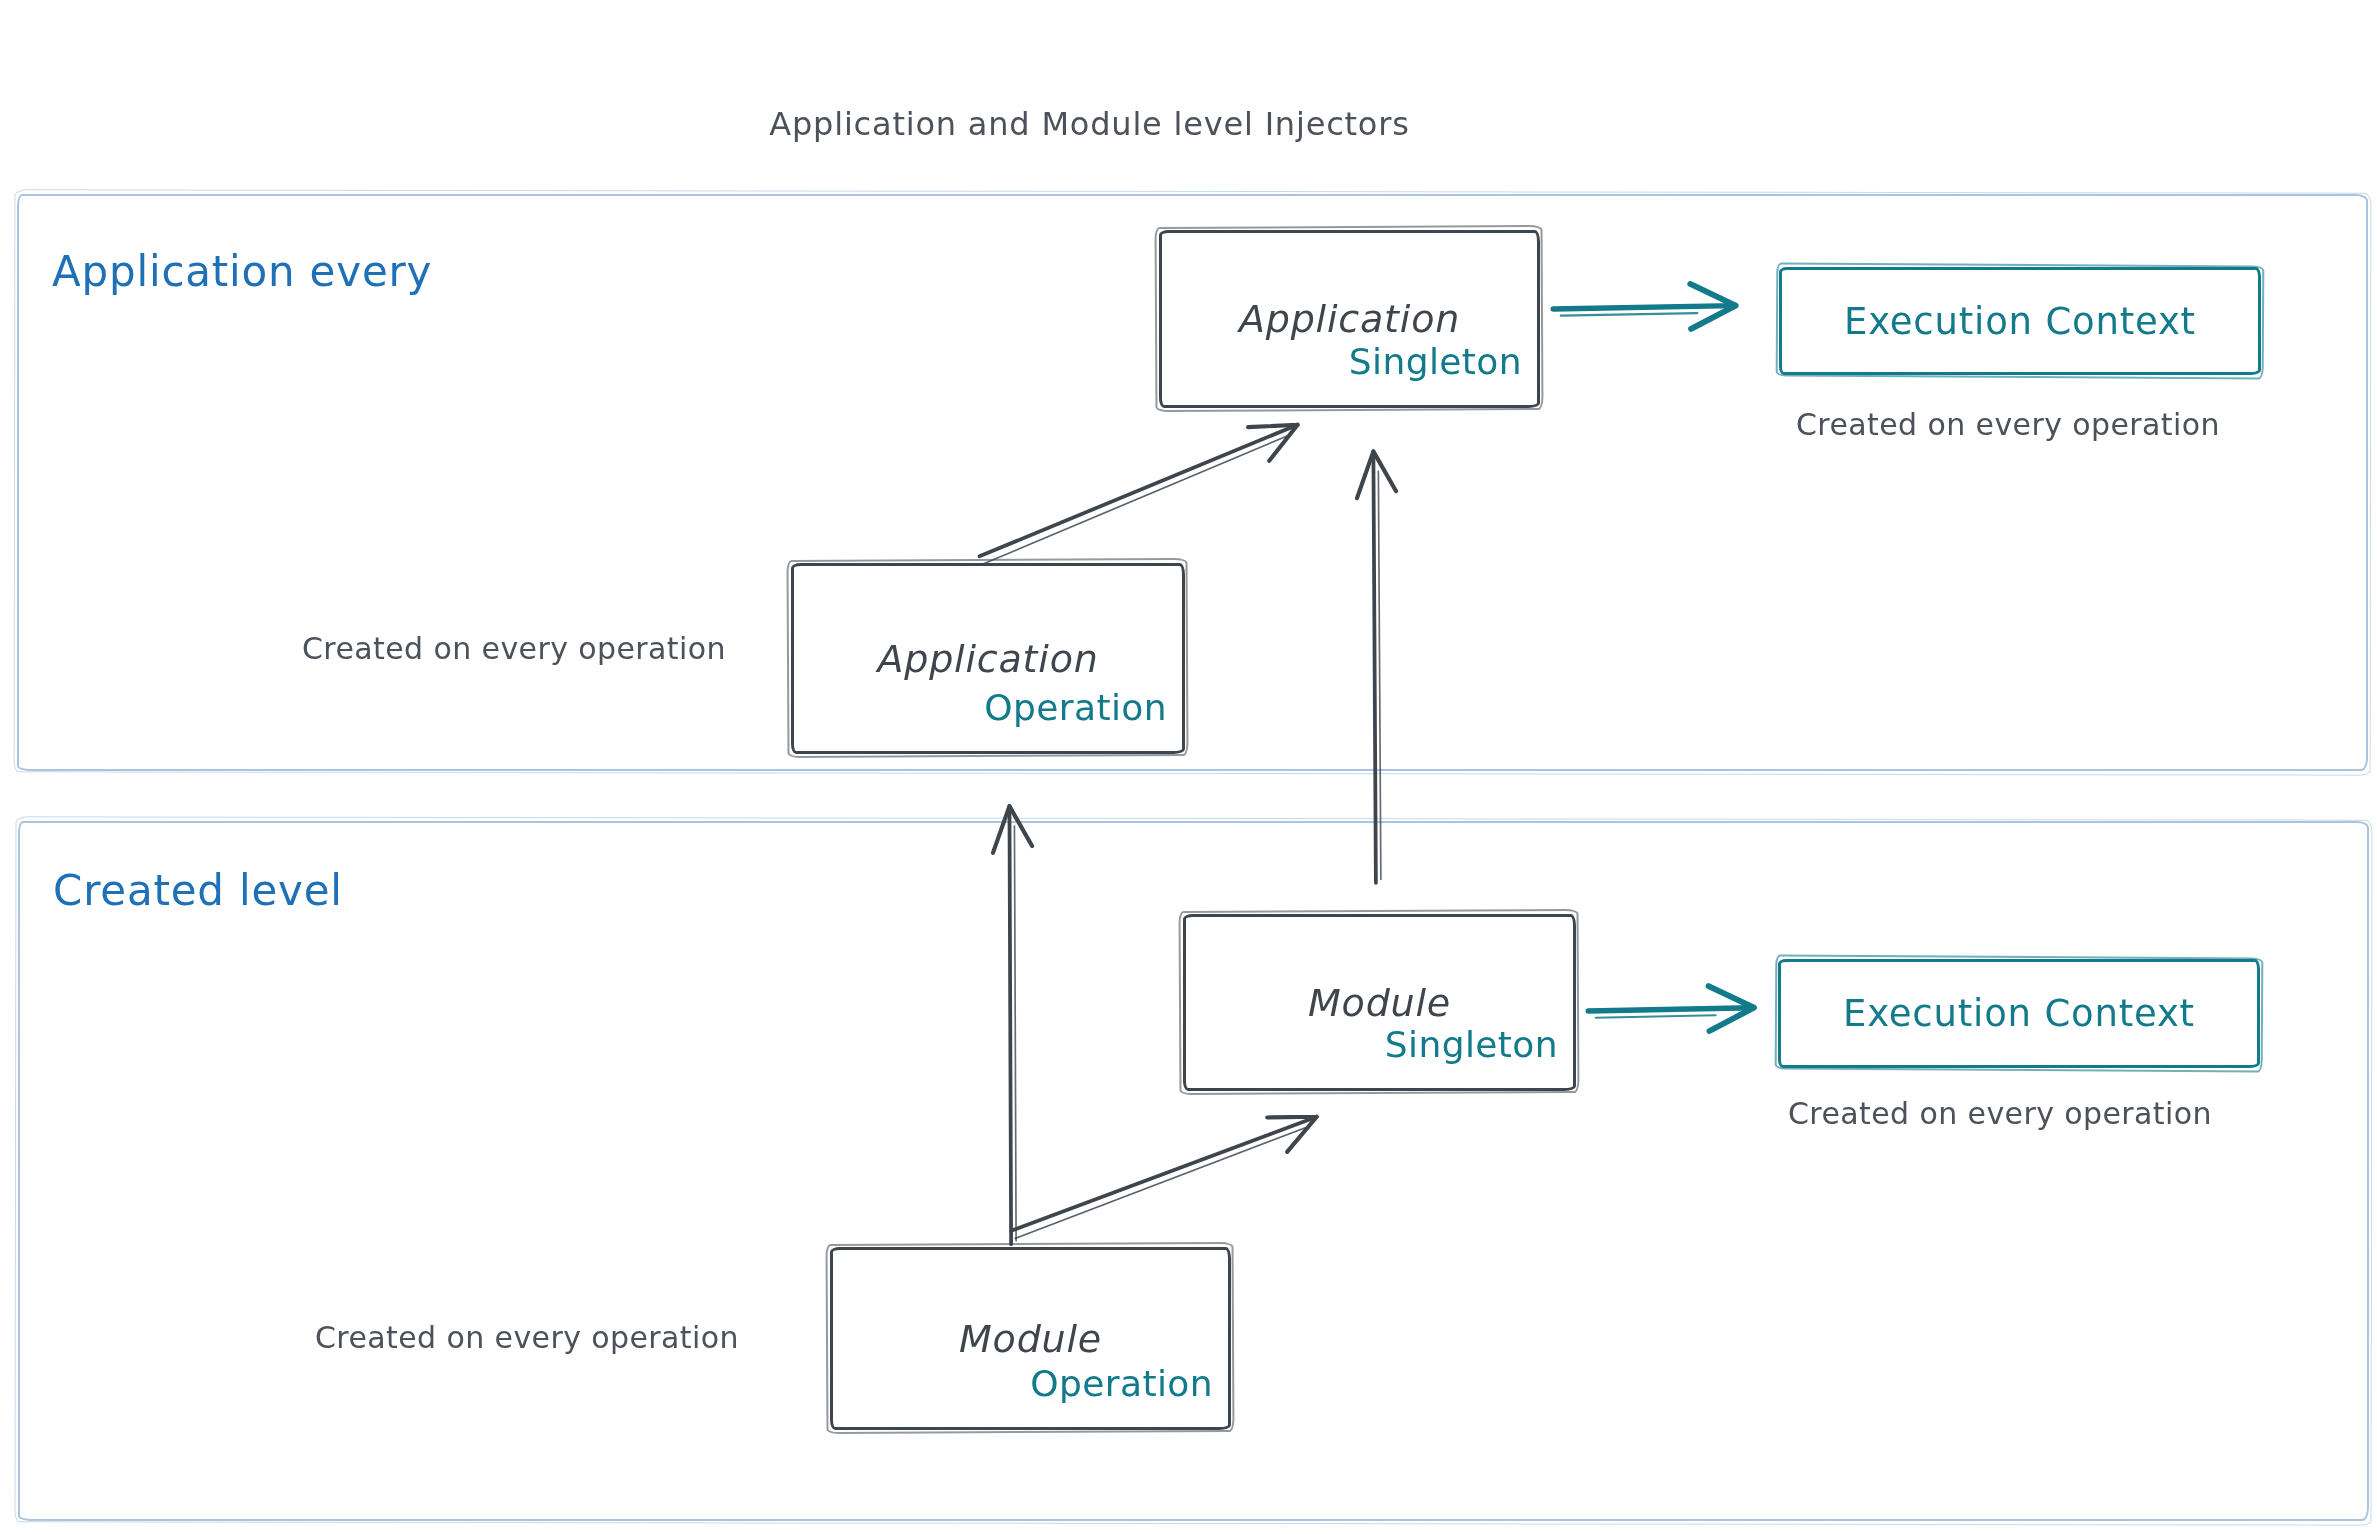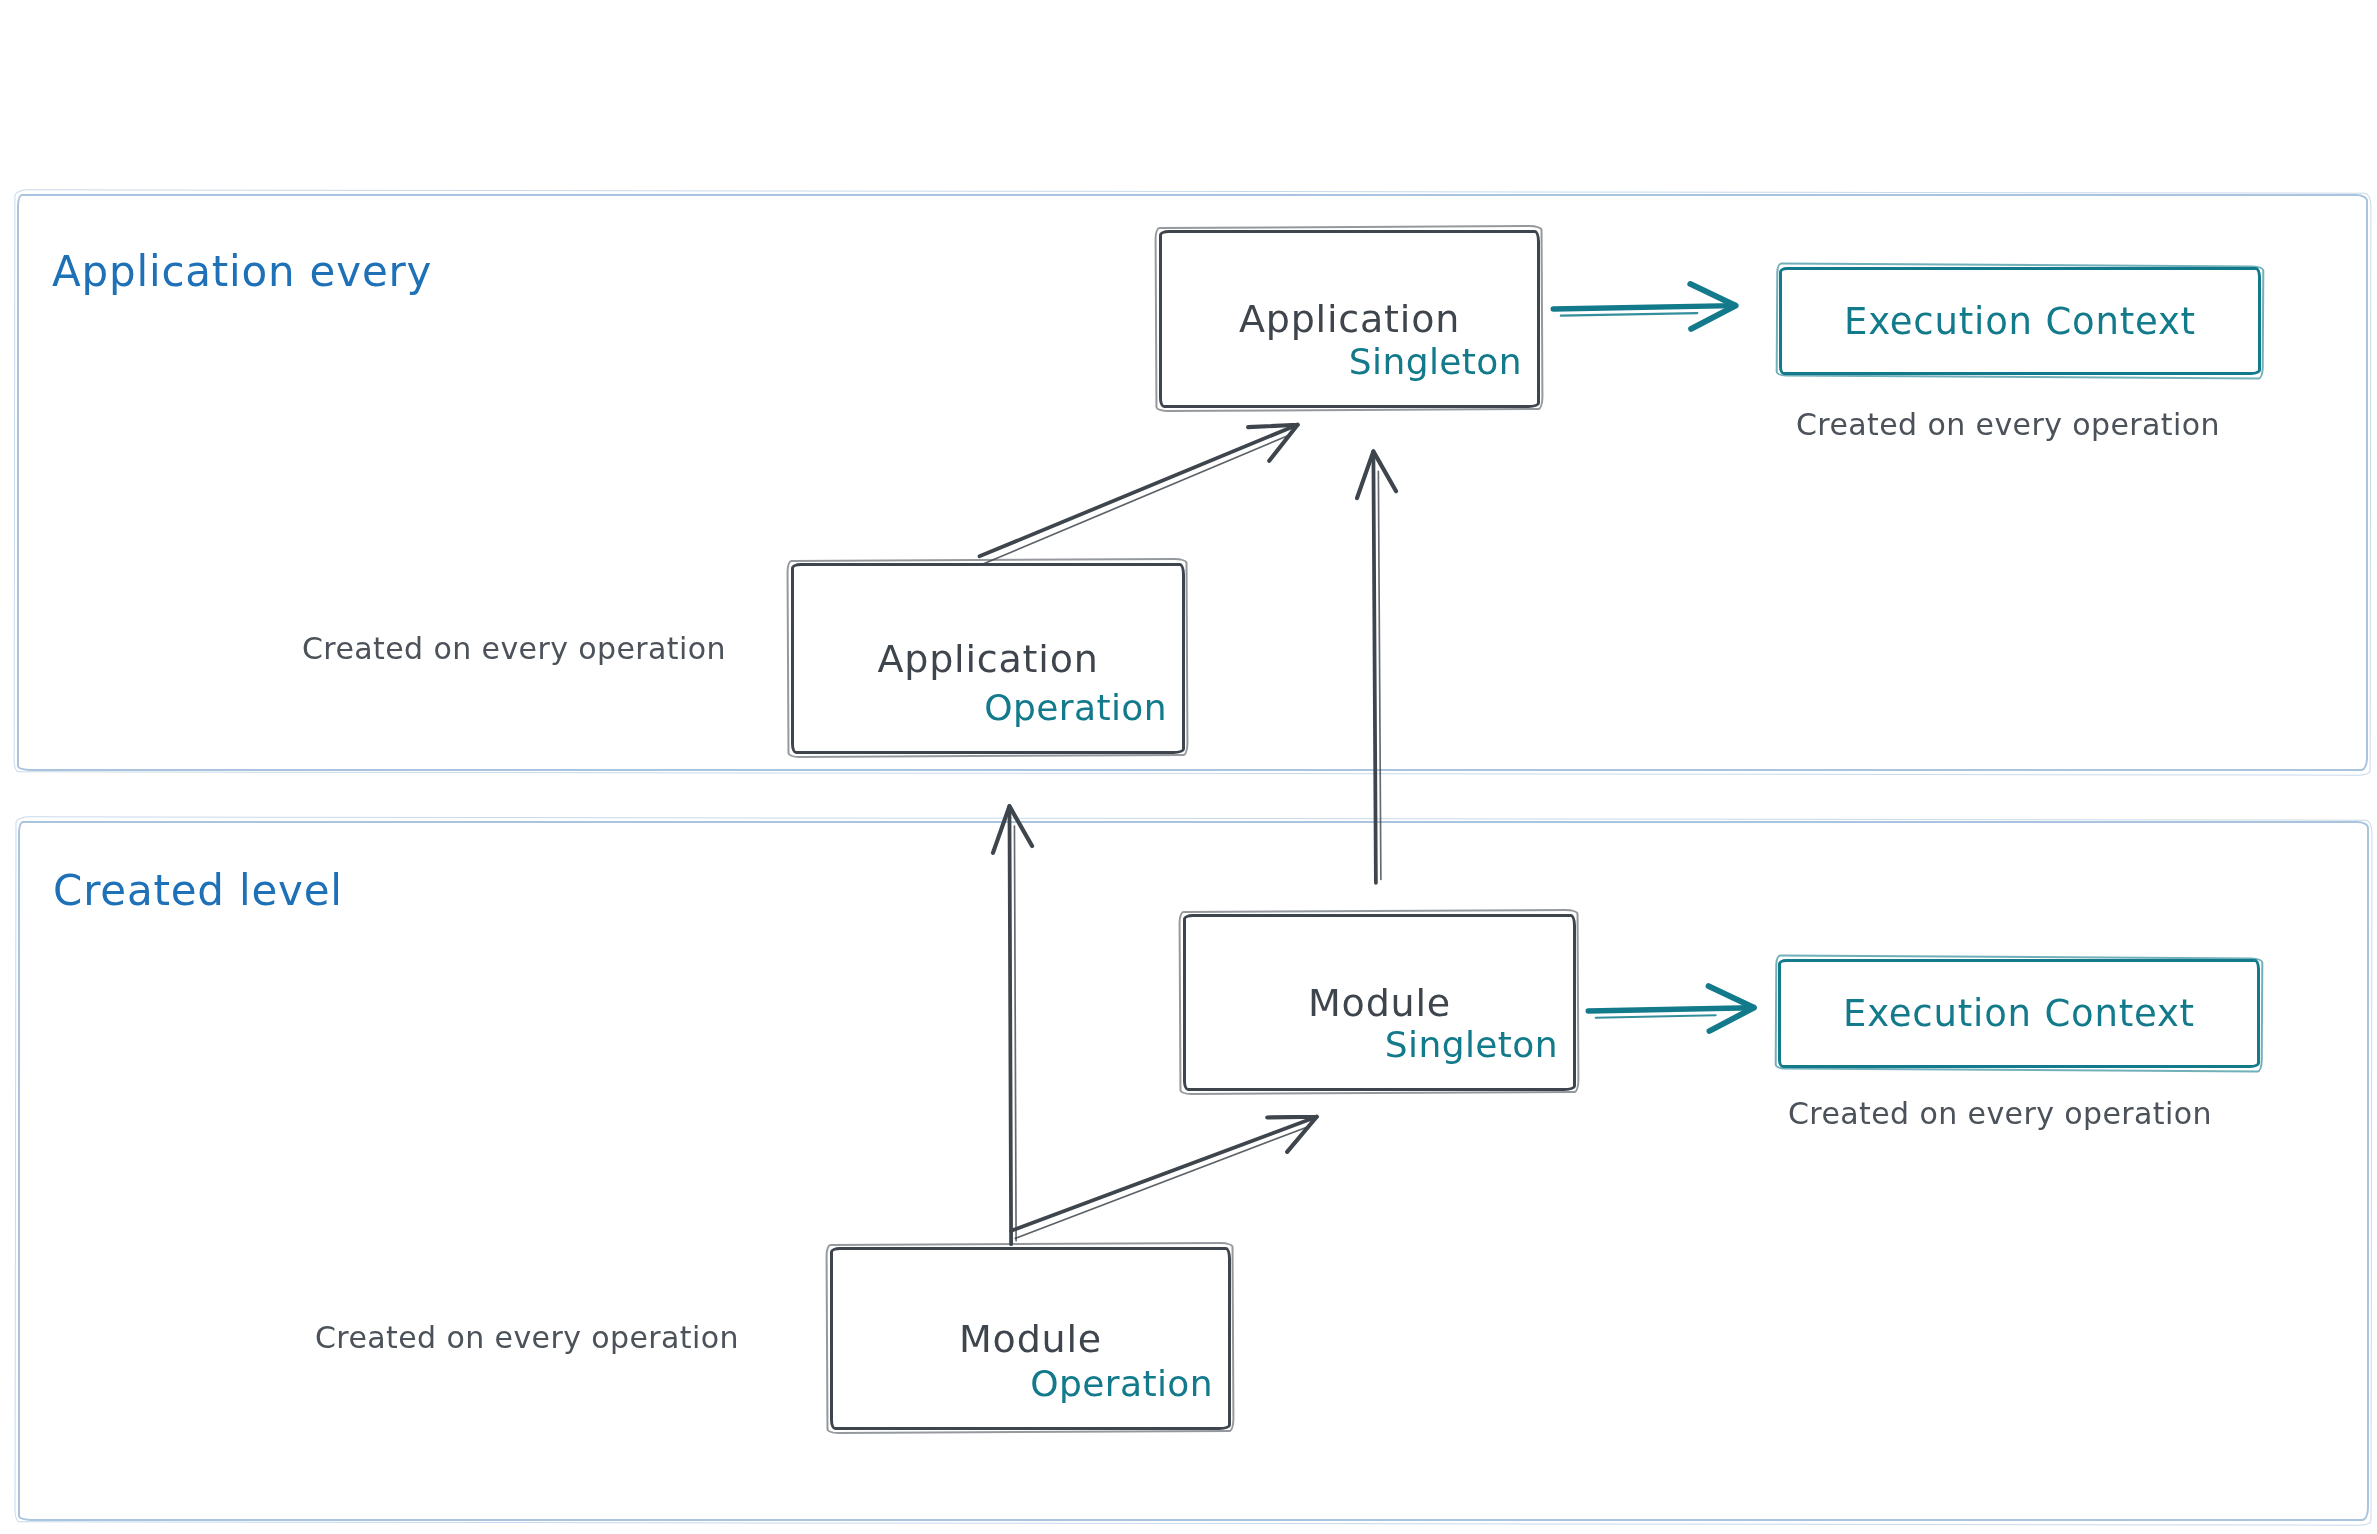--- a/index.html
+++ b/index.html
@@ -63,20 +63,21 @@
   .node::before{
     content:"";position:absolute;inset:-6.7px;
     border:2.1px solid var(--dark);
     border-radius:5px 13.3px 5px 11.7px / 11.7px 5px 13.3px 5px;
     opacity:.55;transform:rotate(-.3deg);
     pointer-events:none;
   }
   .node-label{
     font-size:38px;letter-spacing:0.8px;color:var(--dark);
     white-space:nowrap;
+    font-style:italic;
   }
   .node-tag{
     position:absolute;right:15px;bottom:23px;
     font-size:36px;letter-spacing:0.4px;color:var(--teal);
     white-space:nowrap;
   }
   .box-app-singleton{left:1159px;top:230px;width:375px;height:172px;}
   .box-app-operation{left:791px;top:563px;width:388px;height:185px;}
   .box-module-singleton{left:1183px;top:914px;width:387px;height:171px;}
   .box-module-operation{left:830px;top:1247px;width:395px;height:177px;}
@@ -111,20 +112,21 @@
   .cap-module-left{left:315px;top:1320px;}
   .cap-module-right{left:1788px;top:1096px;}
   
   .arrows{position:absolute;left:0;top:0;width:2377px;height:1534px;pointer-events:none;}
 </style>
 </head>
 <body>
 
 <div class="canvas">
 
+  <div class="subtitle">Application and Module level Injectors</div>
 
   <div class="level level-app"></div>
   <div class="level level-module"></div>
 
   <div class="level-label label-app">Application every</div>
   <div class="level-label label-module">Created level</div>
 
   <svg class="arrows" viewBox="0 0 2854 1842" xmlns="http://www.w3.org/2000/svg">
     <defs>
       <marker id="ah-dark" markerUnits="userSpaceOnUse" markerWidth="150" markerHeight="150" viewBox="-75 -75 150 150" refX="0" refY="0" orient="auto">

